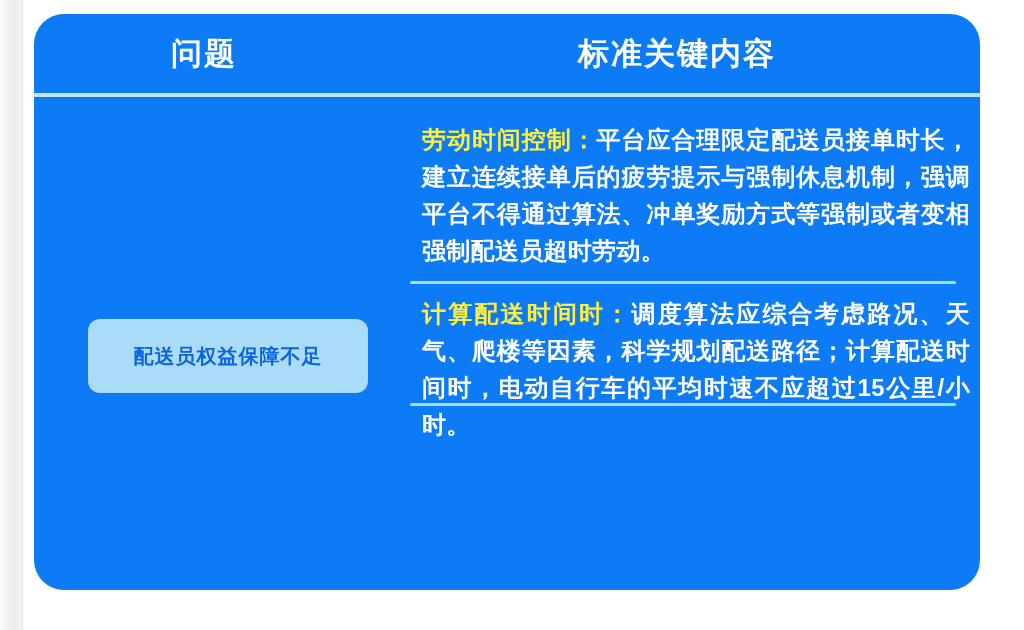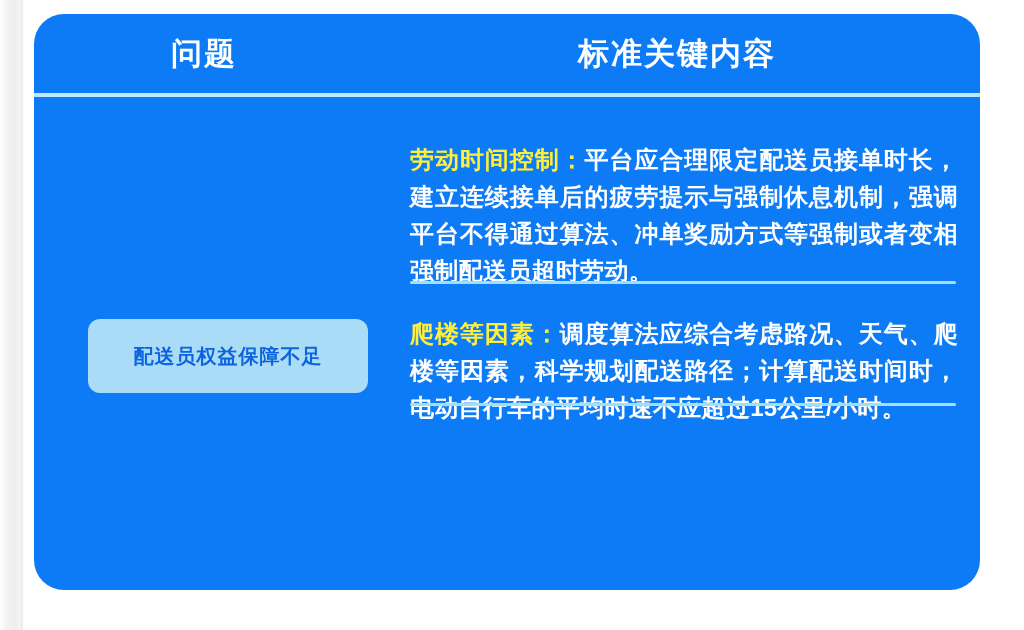--- a/index.html
+++ b/index.html
@@ -122,30 +122,29 @@
   .content-col {
     position: absolute;
     left: 340px;
     top: 0;
     width: 606px;
     height: 493px;
   }
 
   .para {
     position: absolute;
-    left: 36px;
+    left: 48px;
     width: 548px;
     color: #ffffff;
     font-size: 24px;
     font-weight: bold;
     line-height: 37px;
     letter-spacing: 0.3px;
     text-align: justify;
     text-justify: inter-character;
-    margin-top: 20px;
   }
   .para .lead {
     color: #ffef3d;
   }
   .para-1 { top: 24px; }
   .para-2 { top: 198px; }
   .para-3 { top: 320px; }
 
   .section-rule {
     position: absolute;
@@ -182,21 +181,21 @@
 
     <div class="content-col">
 
       <div class="para para-1">
         <span class="lead">劳动时间控制：</span><span>平台应合理限定配送员接单时长，建立连续接单后的疲劳提示与强制休息机制，强调平台不得通过算法、冲单奖励方式等强制或者变相强制配送员超时劳动。</span>
       </div>
 
       <div class="section-rule rule-1"></div>
 
       <div class="para para-2">
-        <span class="lead">爬楼等因素：</span><span>调度算法应综合考虑路况、天气、爬楼等因素，科学规划配送路径；计算配送时间时，电动自行车的平均时速不应超过15公里/小时。</span>
+        <span class="lead">计算配送时间时：</span><span>调度算法应综合考虑路况、天气、爬楼等因素，科学规划配送路径；计算配送时间时，电动自行车的平均时速不应超过15公里/小时。</span>
       </div>
 
       <div class="section-rule rule-2"></div>
 
 
     </div>
   </div>
 </div>
 
 </body></html>

